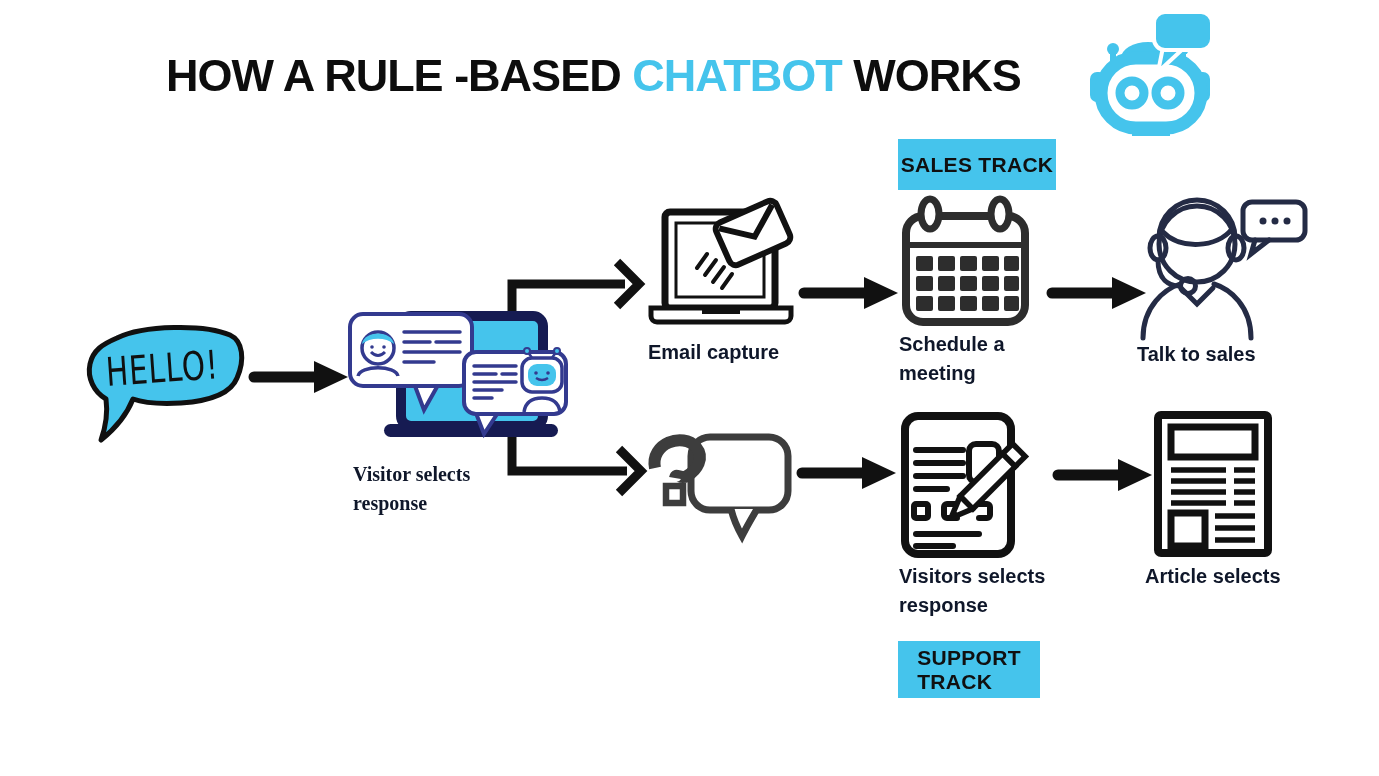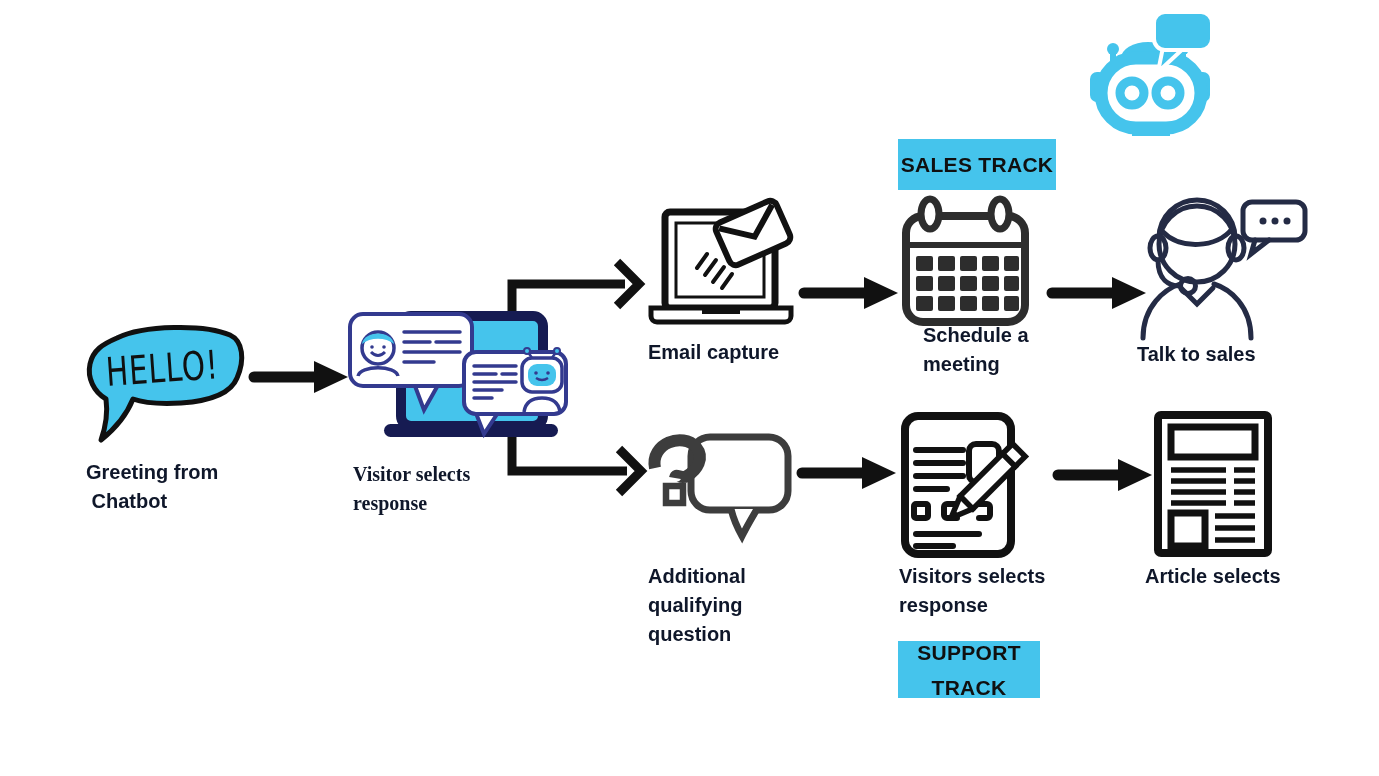--- a/index.html
+++ b/index.html
@@ -4,33 +4,34 @@
 <style>
   * { margin:0; padding:0; box-sizing:border-box; }
   html,body { background:#ffffff; }
   body { font-family:"Liberation Sans", sans-serif; }
   .stage { position:relative; width:1379px; height:776px; background:#fff; overflow:hidden; }
   .abs { position:absolute; }
   .title { left:166px; top:50px; font-size:45px; font-weight:700; letter-spacing:-1px; color:#0d0d0d; white-space:nowrap; z-index:3; }
   .title .hl { color:#45C4EC; }
   .label { font-size:20px; font-weight:700; color:#0f172a; line-height:29px; white-space:pre-wrap; z-index:3; }
   .badge { background:#45C4EC; color:#101010; font-weight:700; font-size:21px;
-           display:flex; align-items:center; justify-content:center; text-align:center;
+           display:flex; align-items:center; justify-content:center; text-align:left;
            letter-spacing:.3px; z-index:3; }
-  .badge.support { white-space:pre-wrap; line-height:35px; }
+  .badge.support { white-space:pre-wrap; line-height:24px; }
   svg { display:block; }
   .icon { z-index:2; }
   .connector { z-index:1; }
   .hello-text { font-family:"DejaVu Sans", sans-serif; font-size:36px; font-weight:400; fill:#101010; letter-spacing:1px; }
 </style>
 </head>
 <body>
 
 <div class="stage">
 
+  <div class="abs title"><span>HOW A RULE -BASED </span><span class="hl">CHATBOT</span><span> WORKS</span></div>
 
   <svg class="abs icon" style="left:1086px; top:12px;" width="130" height="125" viewBox="0 0 130 125">
     <g fill="#45C4EC">
       <ellipse cx="62" cy="46" rx="27" ry="16"></ellipse>
       <rect x="24" y="38" width="6" height="20"></rect>
         <circle cx="27" cy="37" r="6"></circle>
       <rect x="94" y="38" width="6" height="20"></rect>
         <circle cx="97" cy="37" r="6"></circle>
       <rect x="4" y="60" width="16" height="30" rx="7"></rect>
       <rect x="108" y="60" width="16" height="30" rx="7"></rect>
@@ -75,22 +76,20 @@
 
   <svg class="abs connector" style="left:1052px; top:456px;" width="104" height="38" viewBox="0 0 104 38">
     <line x1="6" y1="19" x2="70" y2="19" stroke="#111" stroke-width="11" stroke-linecap="round"></line>
     <polygon points="66,3 100,19 66,35" fill="#111"></polygon>
   </svg>
 
   <svg class="abs icon" style="left:83px; top:322px;" width="165" height="135" viewBox="0 0 165 135">
     <path d="M34,16 C60,3 122,2 147,13 C160,19 162,38 154,56 C148,71 127,79 98,81 C80,82 61,81 50,77 C44,92 33,106 18,118 C23,104 25,92 23,77 C11,70 4,56 7,42 C10,28 20,22 34,16 Z" fill="#45C4EC" stroke="#101010" stroke-width="5" stroke-linejoin="round"></path>
     <text class="hello-text" transform="translate(24,64) rotate(-4) scale(0.82,1.1)">HELLO!</text>
   </svg>
-  <div class="abs label" style="left:86px; top:458px;">Greeting from
- Chatbot</div>
 
   <svg class="abs icon" style="left:346px; top:308px;" width="225" height="135" viewBox="0 0 225 135">
     <rect x="55" y="8" width="142" height="110" rx="10" fill="#45C4EC" stroke="#161b52" stroke-width="10"></rect>
     <rect x="38" y="116" width="174" height="13" rx="6.5" fill="#161b52"></rect>
 
     <polygon points="66,70 96,70 78,102" fill="#fff" stroke="#333a8f" stroke-width="4"></polygon>
     <rect x="4" y="6" width="122" height="72" rx="13" fill="#fff" stroke="#333a8f" stroke-width="4"></rect>
     <circle cx="32" cy="40" r="16" fill="#fff" stroke="#333a8f" stroke-width="3.5"></circle>
     <path d="M16,36 C18,22 46,22 48,36 C40,29 24,29 16,36 Z" fill="#45C4EC"></path>
     <circle cx="26" cy="39" r="1.8" fill="#333a8f"></circle>
@@ -165,21 +164,21 @@
         <rect x="62" y="84" width="17" height="15" rx="2"></rect>
         <rect x="84" y="84" width="17" height="15" rx="2"></rect>
         <rect x="106" y="84" width="15" height="15" rx="2"></rect>
       <rect x="18" y="104" width="17" height="15" rx="2"></rect>
         <rect x="40" y="104" width="17" height="15" rx="2"></rect>
         <rect x="62" y="104" width="17" height="15" rx="2"></rect>
         <rect x="84" y="104" width="17" height="15" rx="2"></rect>
         <rect x="106" y="104" width="15" height="15" rx="2"></rect>
     </g>
   </svg>
-  <div class="abs label" style="left:899px; top:321px;margin-left:24px;">Schedule a
+  <div class="abs label" style="left:899px; top:330px;">Schedule a
 meeting</div>
 
   <svg class="abs icon" style="left:1135px; top:196px;" width="180" height="150" viewBox="0 0 180 150">
     <g fill="none" stroke="#242b45" stroke-width="5" stroke-linecap="round">
       <circle cx="62" cy="48" r="38"></circle>
       <path d="M28,36 C45,54 82,52 97,33"></path>
       <path d="M24,42 A38,38 0 0 1 100,42"></path>
       <ellipse cx="23" cy="52" rx="8" ry="12"></ellipse>
       <ellipse cx="101" cy="52" rx="8" ry="12"></ellipse>
       <path d="M23,64 C23,84 34,90 45,90"></path>
@@ -195,23 +194,20 @@
     <circle cx="152" cy="25" r="3.5" fill="#242b45"></circle>
   </svg>
   <div class="abs label" style="left:1137px; top:340px;">Talk to sales</div>
 
   <svg class="abs icon" style="left:645px; top:424px;" width="148" height="132" viewBox="0 0 148 132">
     <rect x="46" y="13" width="97" height="73" rx="19" fill="#fff" stroke="#3d3d3d" stroke-width="7"></rect>
     <path d="M86,85 C89,97 93,105 97,112 C103,100 108,92 112,85" fill="#fff" stroke="#3d3d3d" stroke-width="7"></path>
     <path d="M10,42 C5,17 38,6 51,21 C60,32 52,44 42,50 C35,54 31,46 30,52" fill="none" stroke="#3d3d3d" stroke-width="12" stroke-linecap="butt" transform="translate(0,2)"></path>
     <rect x="21" y="62" width="17" height="17" fill="#fff" stroke="#3d3d3d" stroke-width="6.5"></rect>
   </svg>
-  <div class="abs label" style="left:648px; top:562px;">Additional
-qualifying
-question</div>
 
   <svg class="abs icon" style="left:895px; top:408px;" width="148" height="155" viewBox="0 0 148 155">
     <rect x="10" y="8" width="106" height="138" rx="13" fill="#fff" stroke="#111" stroke-width="8"></rect>
     <g fill="none" stroke="#111" stroke-width="6" stroke-linecap="round">
       <line x1="21" y1="42" x2="68" y2="42"></line>
       <line x1="21" y1="55" x2="68" y2="55"></line>
       <line x1="21" y1="68" x2="68" y2="68"></line>
       <line x1="21" y1="81" x2="52" y2="81"></line>
       <rect x="74" y="36" width="30" height="38" rx="7" stroke-linecap="butt"></rect>
       <rect x="19" y="96" width="14" height="14" rx="2" stroke-linecap="butt"></rect>

